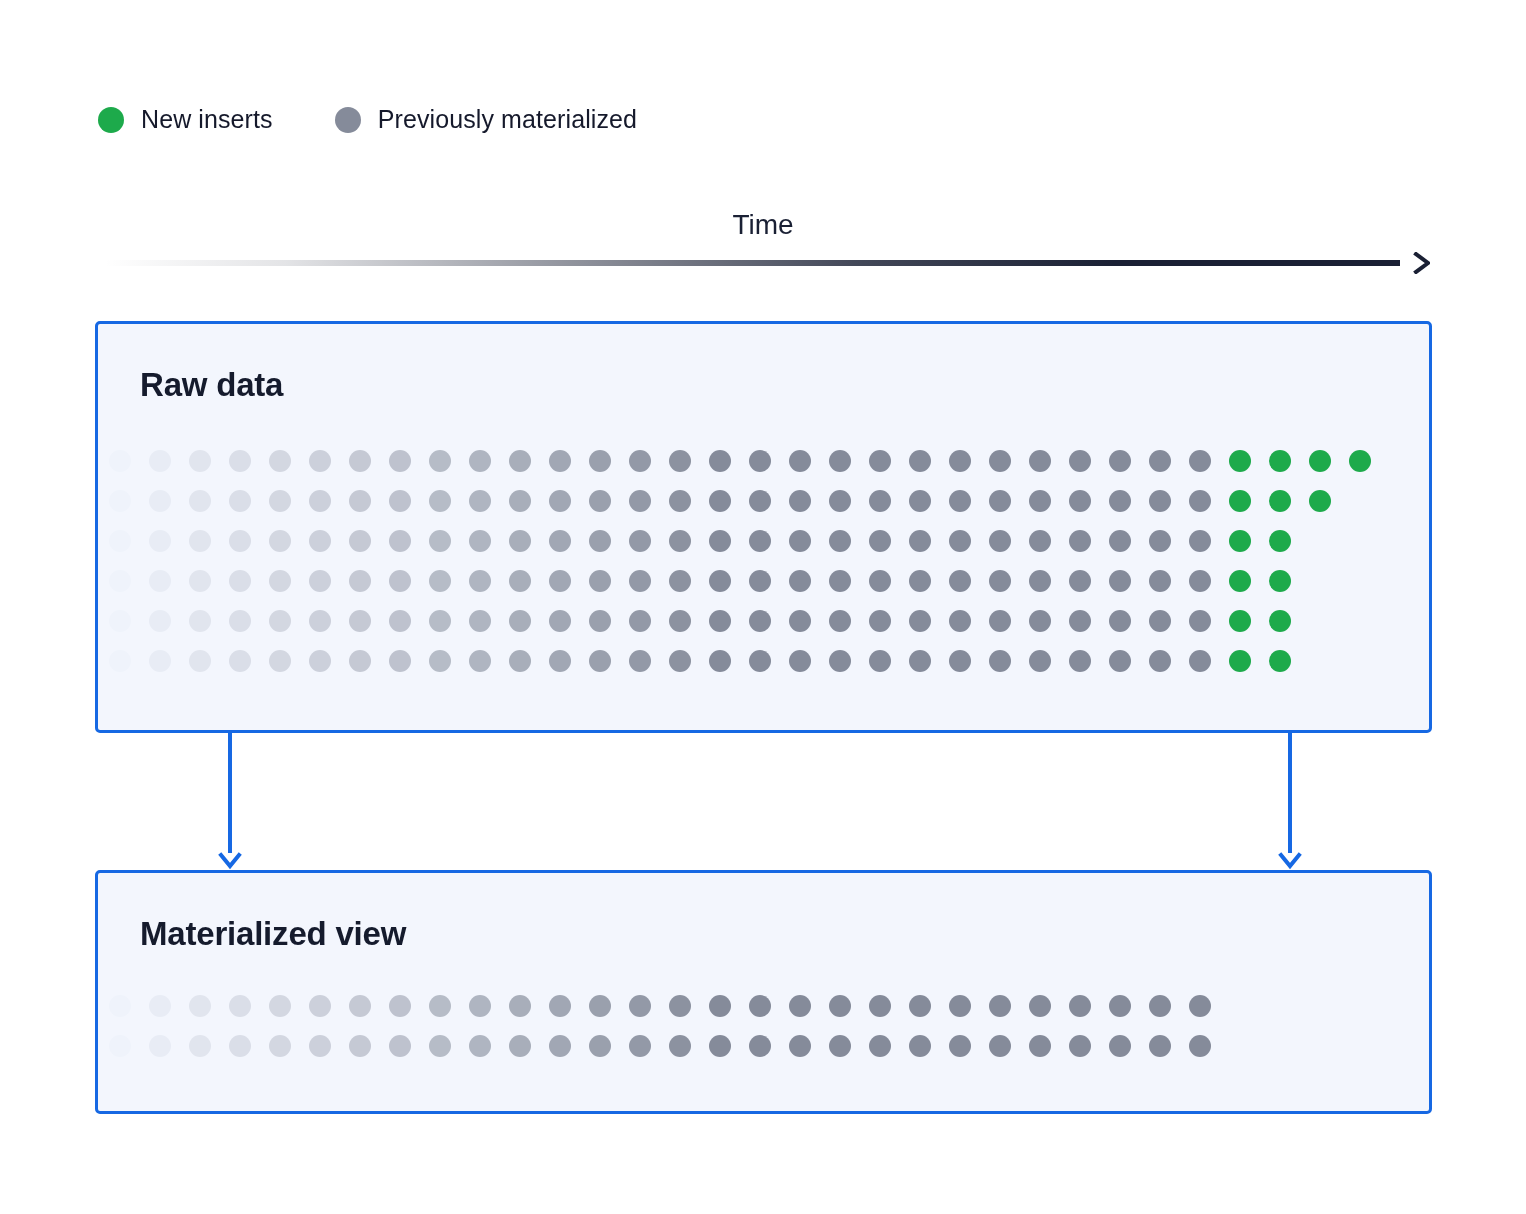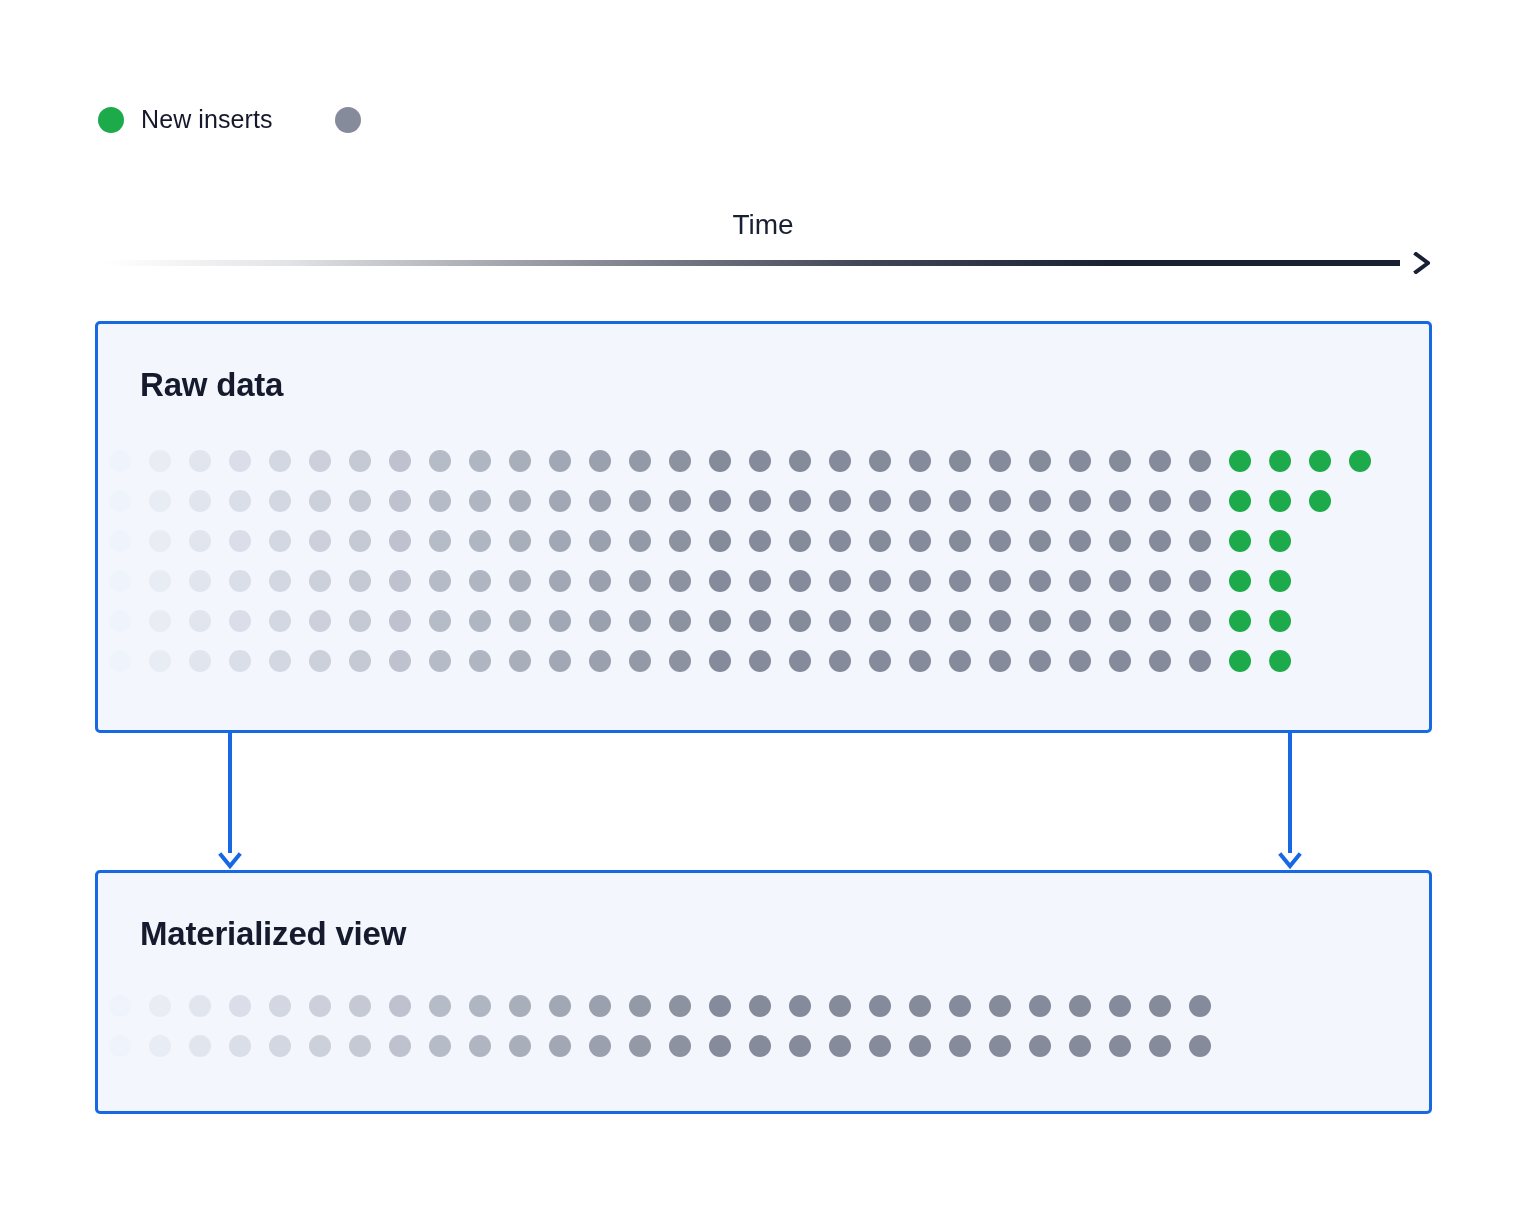--- a/index.html
+++ b/index.html
@@ -145,20 +145,21 @@
 </head>
 <body>
 
 <div class="legend">
   <div class="legend-item">
     <span class="legend-swatch" style="background: rgb(29, 170, 75);"></span>
     <span class="legend-label">New inserts</span>
   </div>
   <div class="legend-item">
     <span class="legend-swatch" style="background: rgb(133, 139, 154);"></span>
+    <span class="legend-label">Previously materialized</span>
   </div>
 </div>
 
 <div class="time-label">Time</div>
 <div class="time-axis">
   <div class="track"></div>
   <svg class="arrow-head" viewBox="0 0 24 22" xmlns="http://www.w3.org/2000/svg">
     <path d="M10 2 L22 11 L10 20" fill="none" stroke="#1A2034" stroke-width="4" stroke-linecap="square" stroke-linejoin="miter"></path>
   </svg>
 </div>

